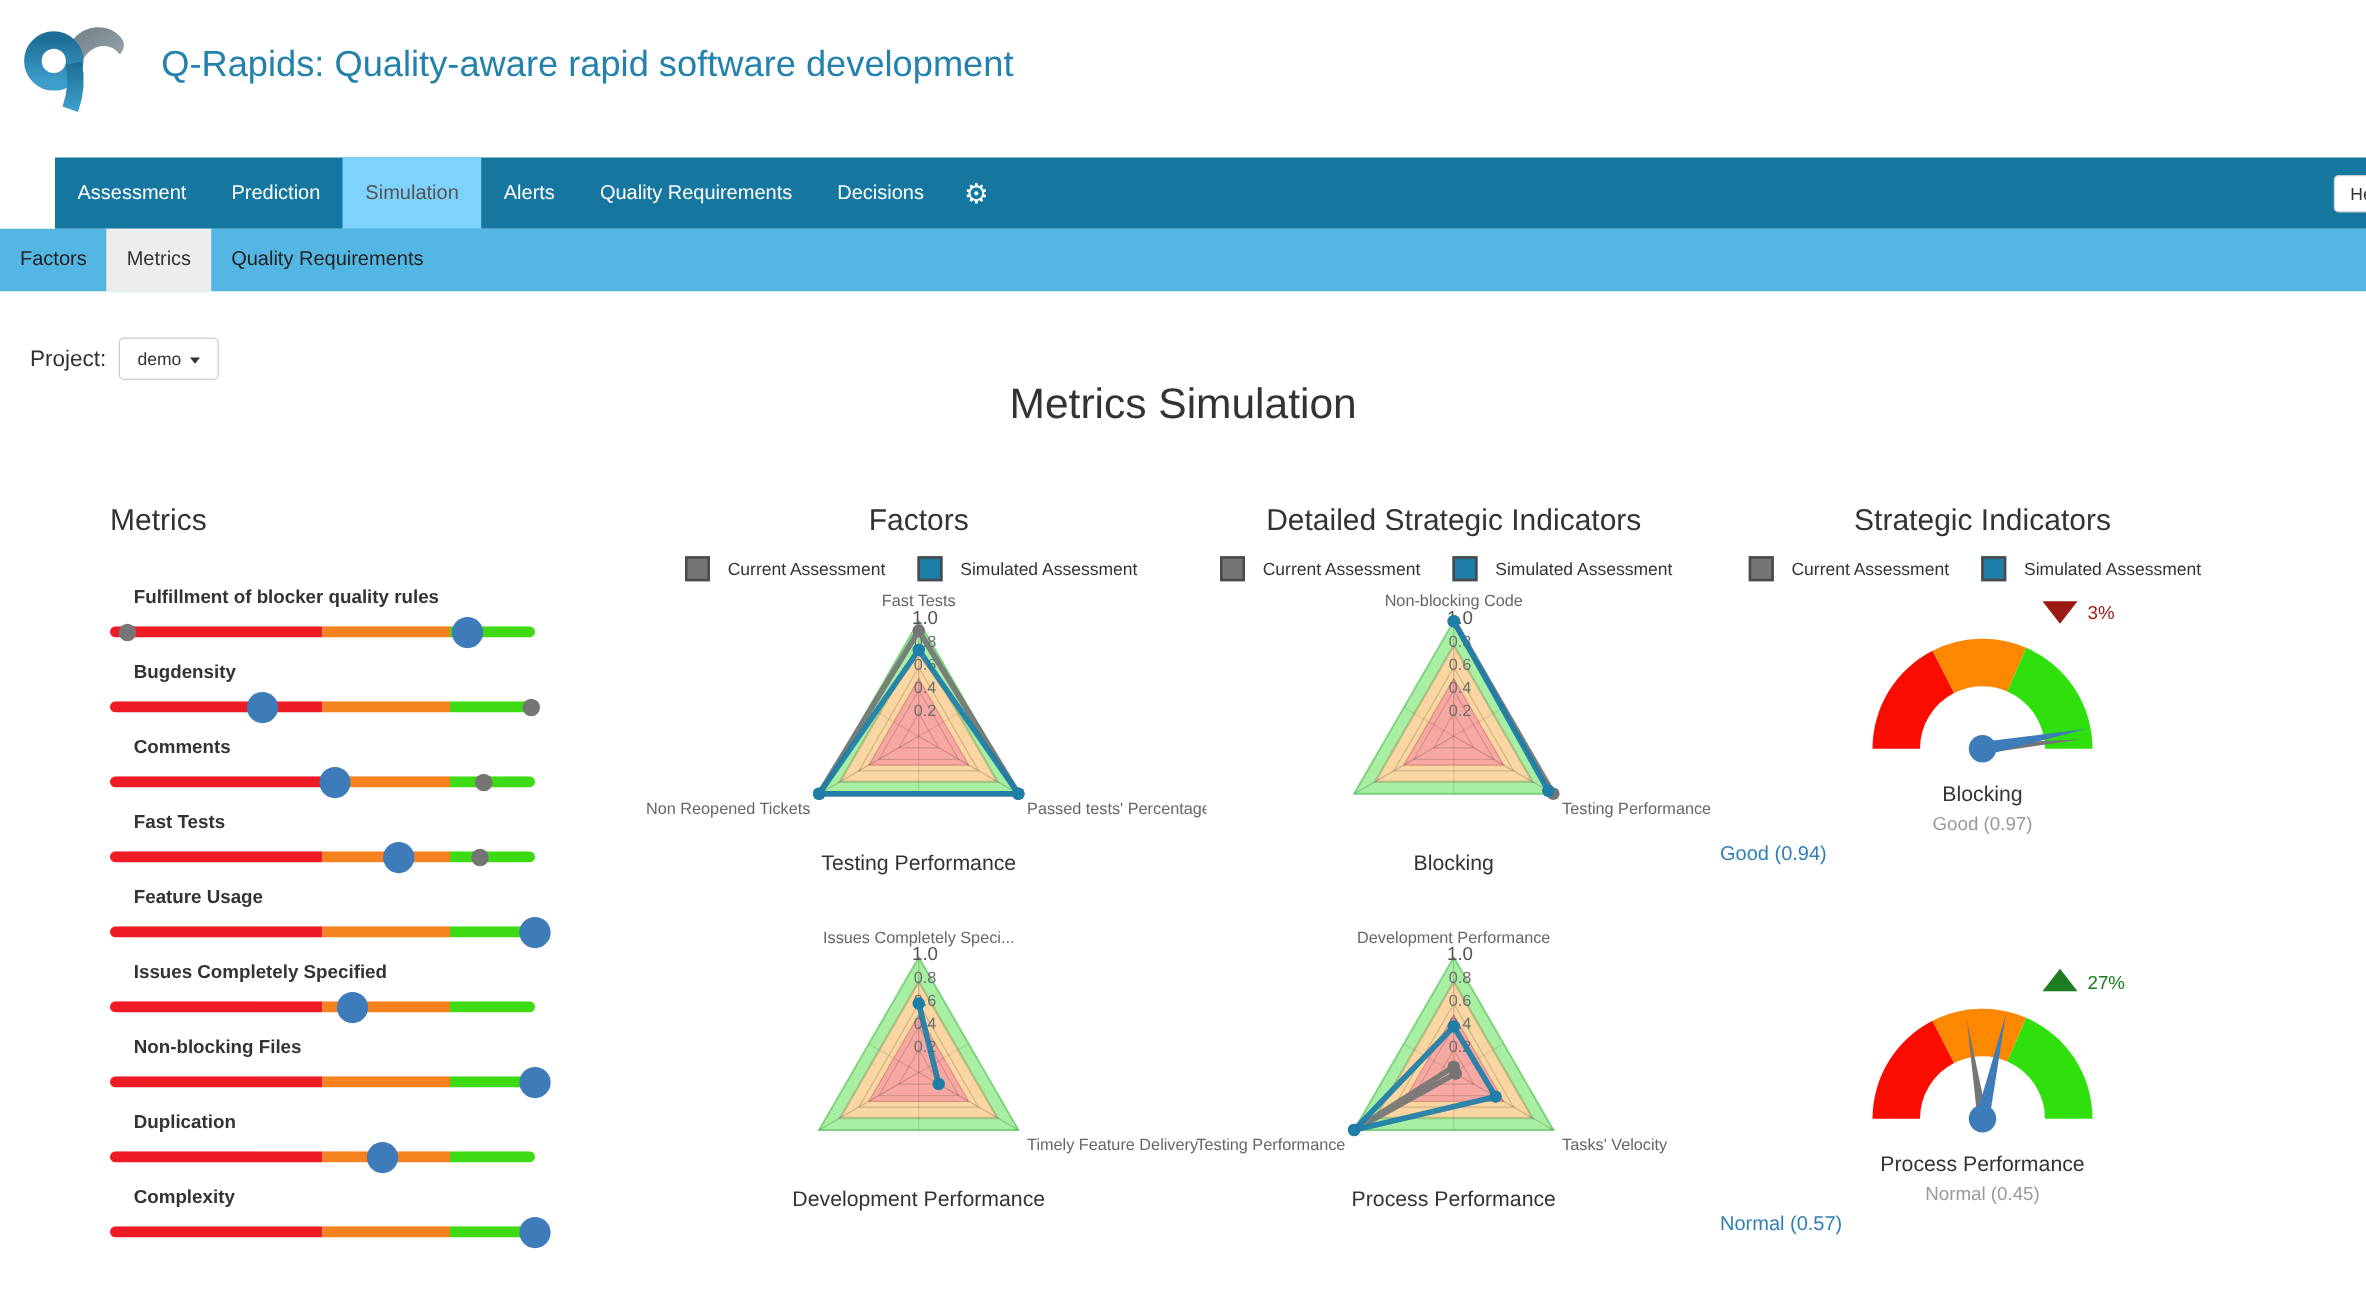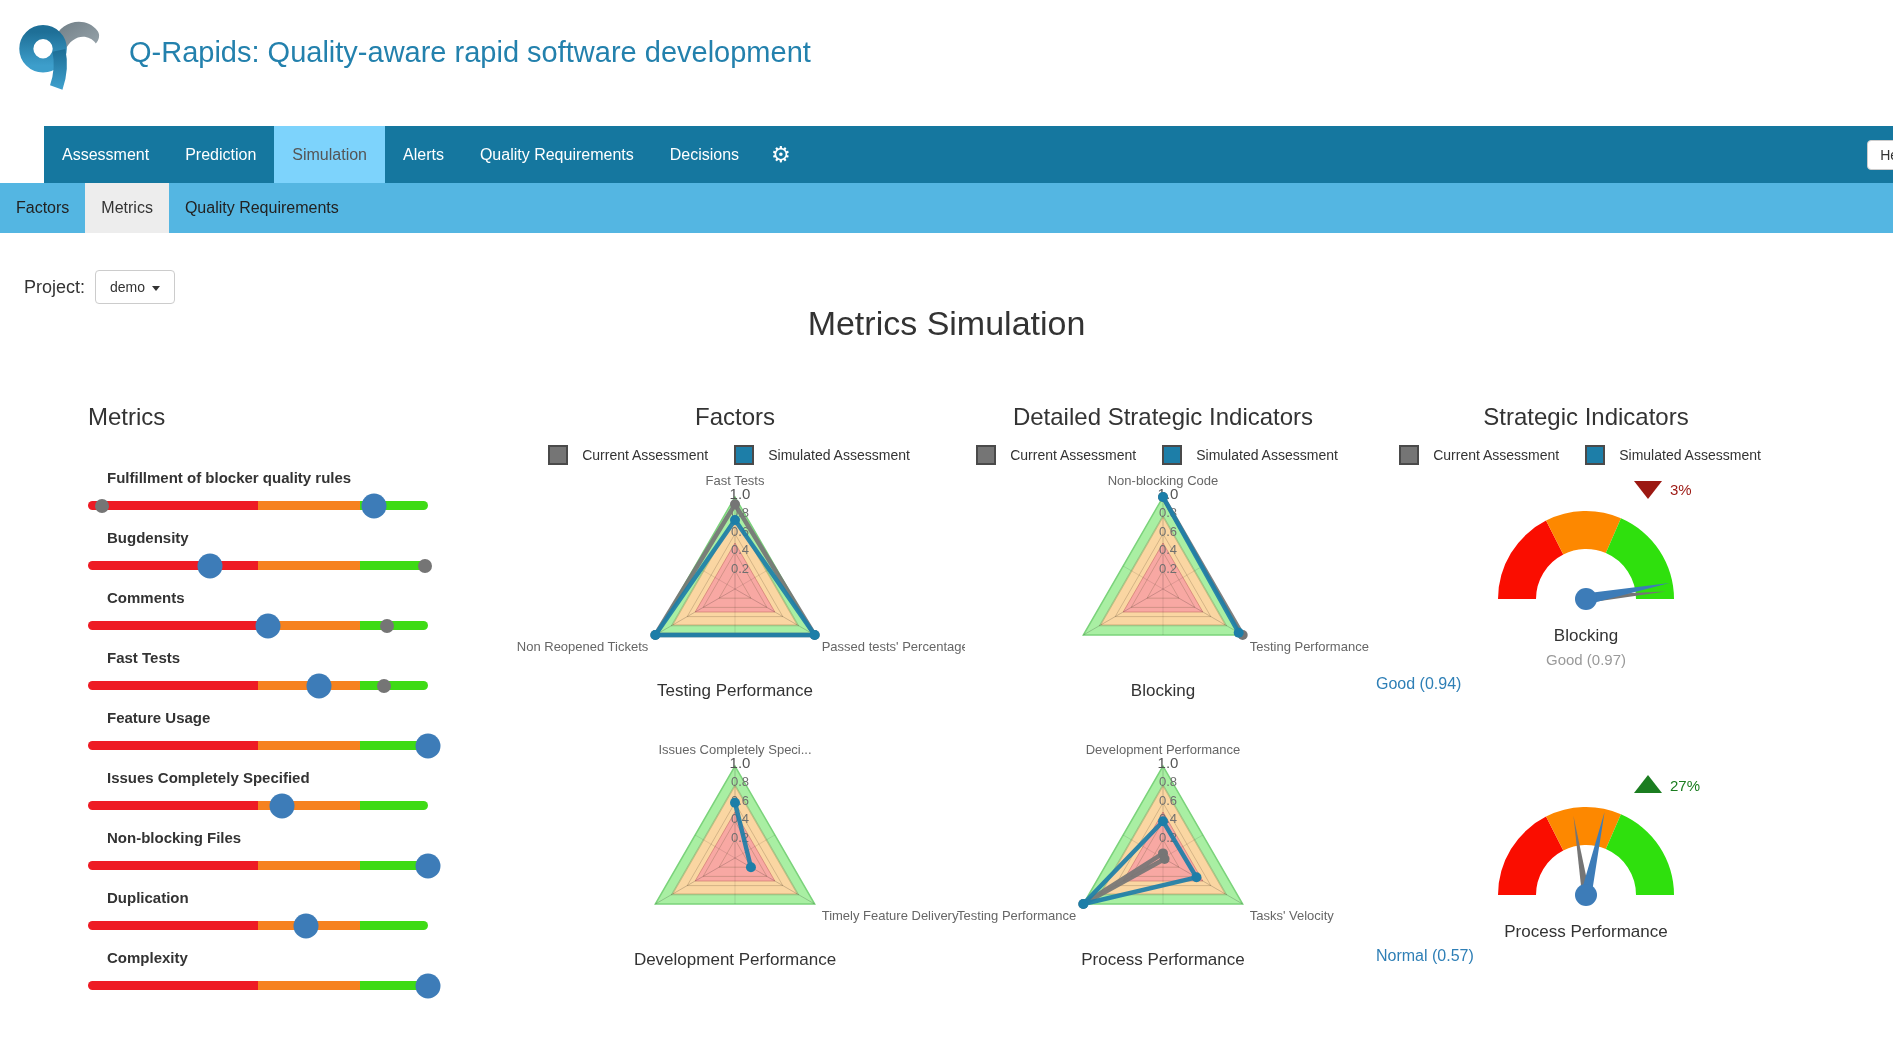--- a/index.html
+++ b/index.html
@@ -410,18 +410,19 @@
             <path d="M184.9490143758607,51.23759293980967 A88,88 0 0 1 238,132 L200,132 A50,50 0 0 0 169.85739453173903,86.11226871580095 Z" fill="#2fe00d"></path>
             <polygon points="146.04924663761946,132.6257378601609 137.4852427967815,52.984932752388985 153.95075336238054,131.3742621398391" fill="#757575"></polygon>
             <polygon points="144.6324578093369,130.80021217231902 168.5421755187061,49.047075235206464 155.3675421906631,133.19978782768098" fill="#3d7cb8"></polygon>
             <circle cx="150" cy="132" r="11" fill="#3d7cb8"></circle>
             <g>
               <polygon points="212,12 198,30 226,30" fill="#1b7d20"></polygon>
             </g>
             <text x="234" y="28" font-size="15" fill="#1b7d20">27%</text>
           </svg>
           <div class="gauge-title">Process Performance</div>
+          <div class="gauge-current" style="color: rgb(154, 154, 154);">Normal (0.45)</div>
           <div class="gauge-sim" style="color: rgb(46, 127, 182);">Normal (0.57)</div>
         </div>
       </div>
   </section>
 
 </div>
 
 </body></html>

